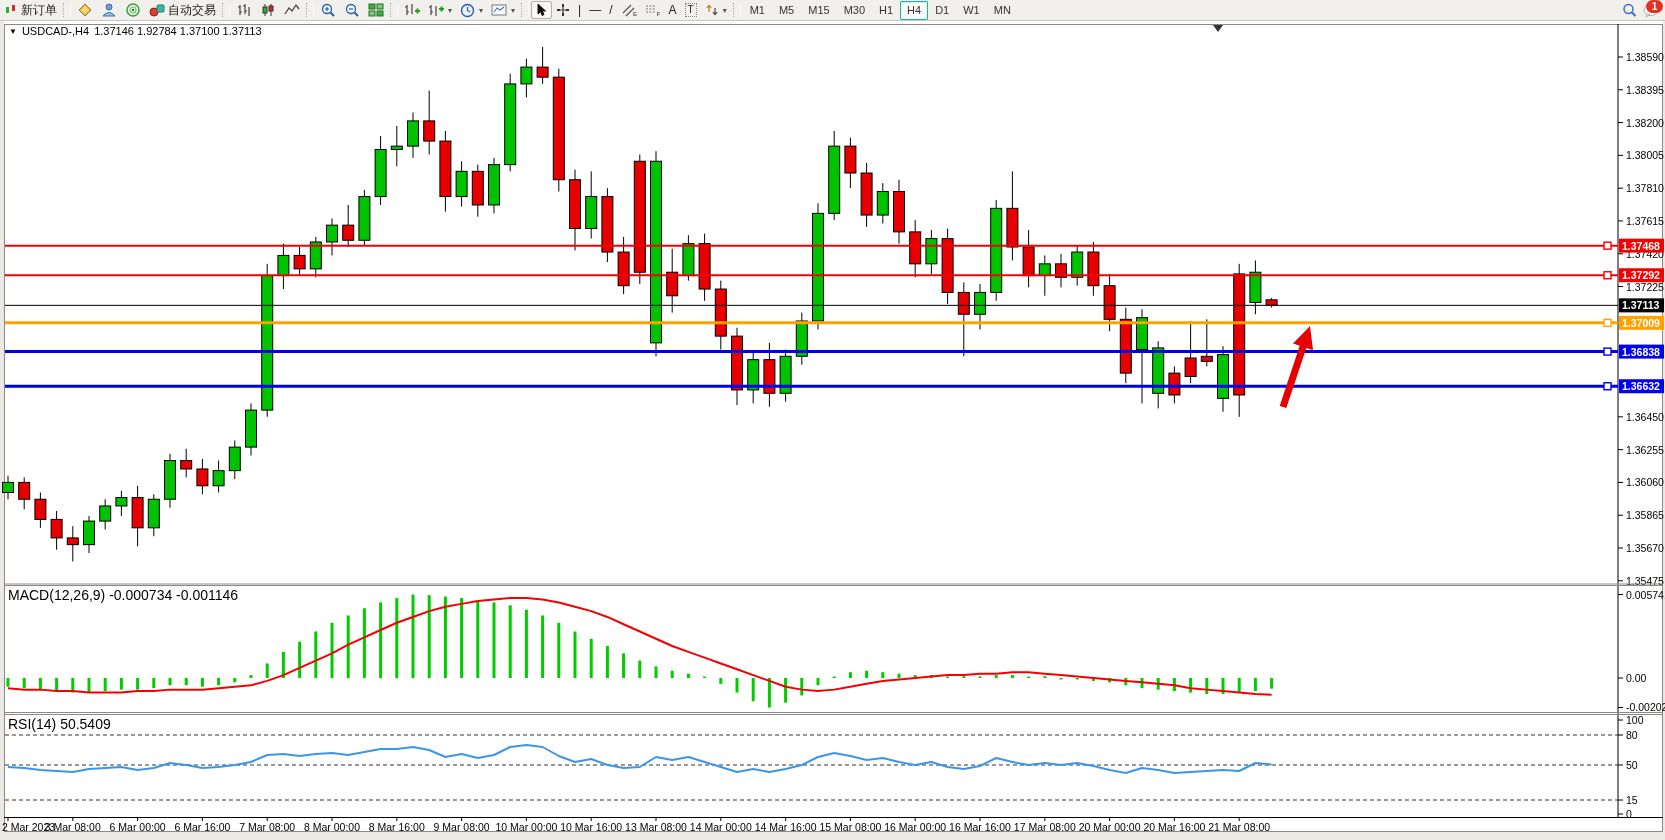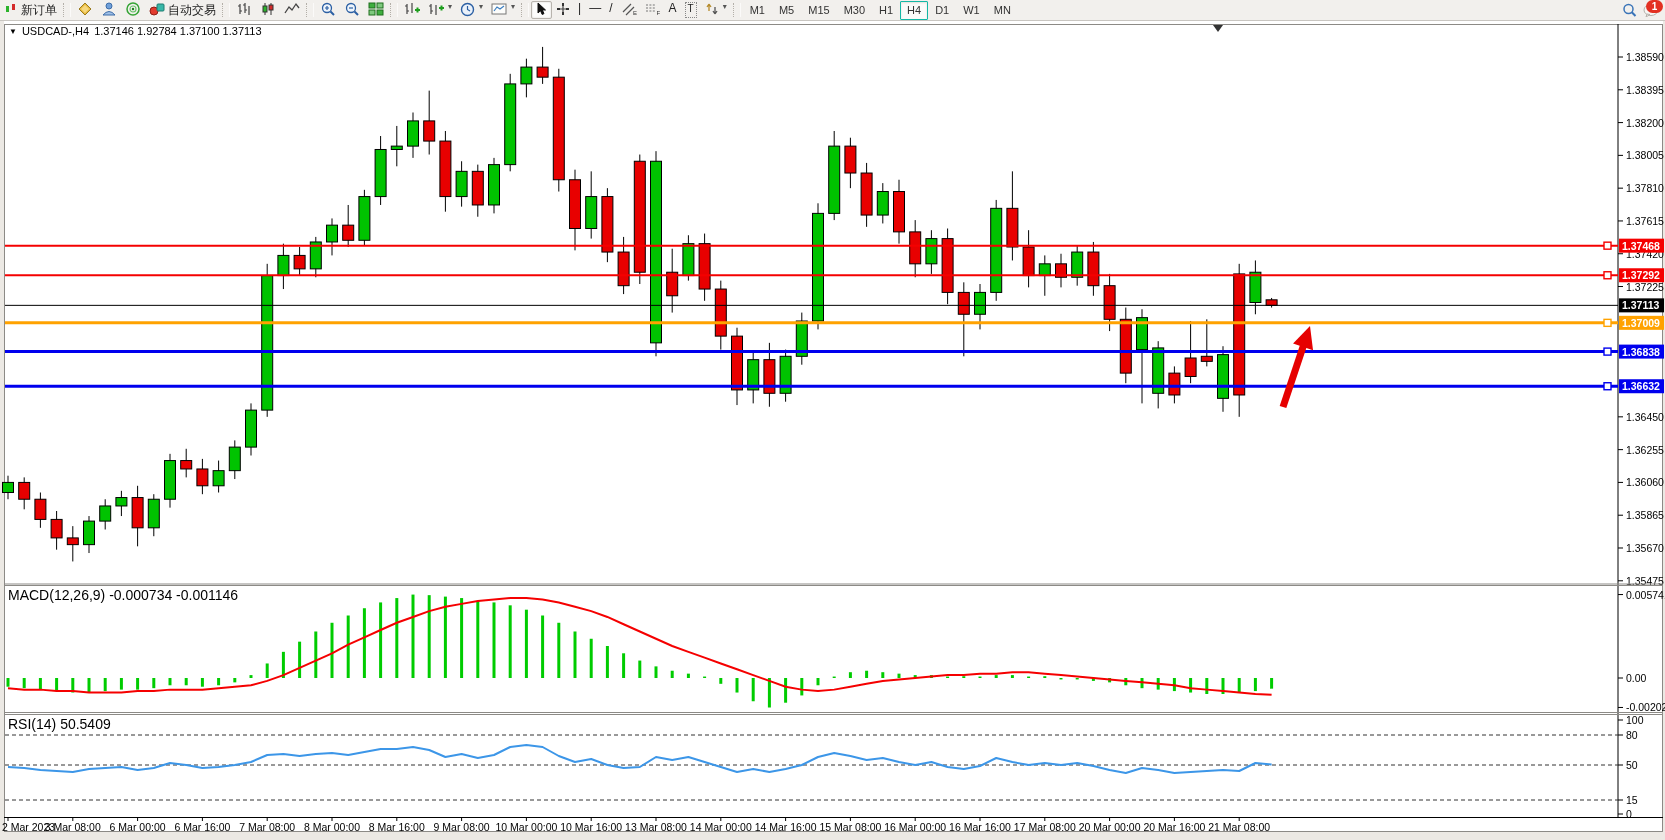--- a/index.html
+++ b/index.html
@@ -3,21 +3,21 @@
 <meta charset="utf-8">
 <style>
   html,body{margin:0;padding:0;background:#d8d5d0;}
   #app{position:relative;width:1665px;height:840px;background:#ffffff;overflow:hidden;
        font-family:"Liberation Sans", sans-serif; -webkit-font-smoothing:none;}
   
   .toolbar{position:absolute;left:0;top:0;width:1665px;height:20px;background:#f2f0ed;
            border-bottom:1px solid #c9c6c1;display:flex;align-items:center;font-size:12px;color:#222;
            z-index:30;white-space:nowrap;}
   .tb-group{display:flex;align-items:center;height:20px;}
-  .tb-btn{display:inline-flex;gap:3px;height:18px;padding:0 3px;border:1px solid transparent;
+  .tb-btn{display:inline-flex;align-items:center;gap:3px;height:18px;padding:0 3px;border:1px solid transparent;
           border-radius:2px;background:transparent;font-family:"Liberation Sans",sans-serif;font-size:12px;color:#222;cursor:default;}
   .tb-btn.active{background:#fdfdfc;border:1px solid #b8b4ae;box-shadow:inset 0 0 2px #d8d4cd;}
   .tb-btn .glyph{font-size:12px;line-height:12px;}
   .sep{display:inline-block;width:6px;height:14px;margin:0 2px;
        border-left:1px dotted #b3afa8;border-right:1px solid #fbfaf9;}
   .tf-group{display:flex;align-items:center;}
   .tf-btn{display:inline-block;padding:1px 6px;height:15px;line-height:15px;font-size:11px;color:#333;
           border:1px solid transparent;border-radius:1px;}
   .tf-btn.active{background:#fbfbfa;border:1px solid #14b8a6;box-shadow:inset 0 1px 2px #e3e0da;}
   .tb-right{margin-left:auto;display:flex;align-items:center;gap:6px;padding-right:6px;}

